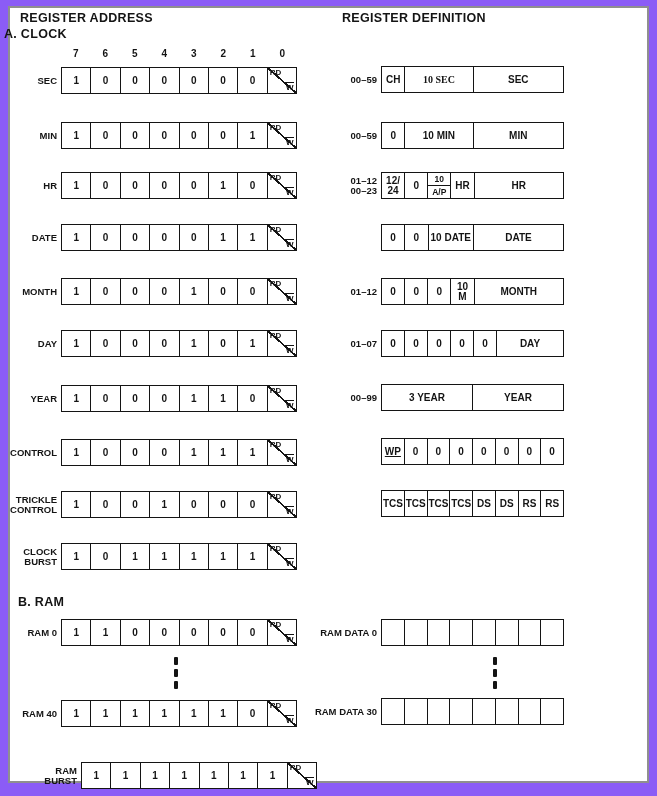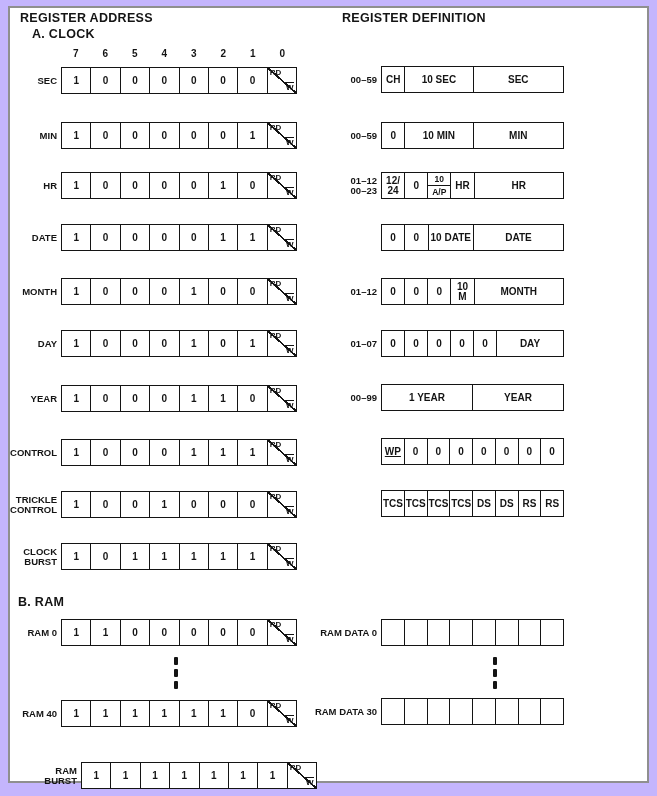--- a/index.html
+++ b/index.html
@@ -2,25 +2,25 @@
 <html><head>
 <meta charset="utf-8">
 <style>
   html,body{margin:0;padding:0;}
   body{
     width:657px;height:796px;background:#fff;
     font-family:"Liberation Sans", sans-serif;
     font-weight:bold;color:#141414;
     -webkit-font-smoothing:antialiased;
   }
-  .canvas{position:relative;width:657px;height:796px;overflow:hidden;background:#c4b5fd;}
+  .canvas{position:relative;width:657px;height:796px;overflow:hidden;background:#8b5cf6;}
   .frame{position:absolute;left:8px;top:6px;width:637px;height:773px;border:2px solid #8f8f8f;background:#fff;}
   .h1{position:absolute;font-size:12.5px;letter-spacing:.3px;white-space:pre;}
   .h-regaddr{left:20px;top:11px;}
-  .h-clock{left:32px;top:27px;}
+  .h-clock{left:4px;top:27px;}
   .h-regdef{left:342px;top:11px;}
   .h-ram{left:18px;top:595px;}
   .bitnums{position:absolute;left:61px;top:48px;width:236px;display:flex;}
   .bitnums span{flex:1 1 0;text-align:center;font-size:10px;}
   .arow,.drow{position:absolute;left:0;width:657px;height:27px;}
   .rowlabel{
     position:absolute;top:50%;transform:translateY(-50%);
     font-size:9.5px;line-height:10.5px;text-align:right;white-space:pre-line;
   }
   .arow .rowlabel{left:2px;width:55px;}
@@ -247,21 +247,21 @@
           <div class="cell bl">1</div>
           <div class="cell bl rdw"><div class="rd-top">RD</div><div class="rd-bot">W</div></div>
         </div>
       </div>
     </div>
   <div>
       <div class="drow" style="top: 66px;">
         <div class="rowlabel">00–59</div>
         <div class="bitbox">
           <div class="cell" style="flex-grow: 1;">CH</div>
-          <div class="cell bl" style="flex-grow: 3;">10 SEC</div>
+          <div class="cell bl" style="flex-grow: 3; font-family: Liberation Serif, serif;">10 SEC</div>
           <div class="cell bl" style="flex-grow: 4;">SEC</div>
         </div>
       </div>
       <div class="drow" style="top: 122px;">
         <div class="rowlabel">00–59</div>
         <div class="bitbox">
           <div class="cell" style="flex-grow: 1;">0</div>
           <div class="cell bl" style="flex-grow: 3; text-align: right;">10 MIN</div>
           <div class="cell bl" style="flex-grow: 4;">MIN</div>
         </div>
@@ -304,21 +304,21 @@
           <div class="cell bl" style="flex-grow: 1;">0</div>
           <div class="cell bl" style="flex-grow: 1;">0</div>
           <div class="cell bl" style="flex-grow: 1;">0</div>
           <div class="cell bl" style="flex-grow: 1;">0</div>
           <div class="cell bl" style="flex-grow: 3;">DAY</div>
         </div>
       </div>
       <div class="drow" style="top: 384px;">
         <div class="rowlabel">00–99</div>
         <div class="bitbox">
-          <div class="cell" style="flex-grow: 4;">1 YEAR</div>
+          <div class="cell" style="flex-grow: 4;">3 YEAR</div>
           <div class="cell bl" style="flex-grow: 4;">YEAR</div>
         </div>
       </div>
       <div class="drow" style="top: 438px;">
         <div class="rowlabel"></div>
         <div class="bitbox">
           <div class="cell" style="flex-grow: 1; text-decoration: underline;">WP</div>
           <div class="cell bl" style="flex-grow: 1;">0</div>
           <div class="cell bl" style="flex-grow: 1;">0</div>
           <div class="cell bl" style="flex-grow: 1;">0</div>

